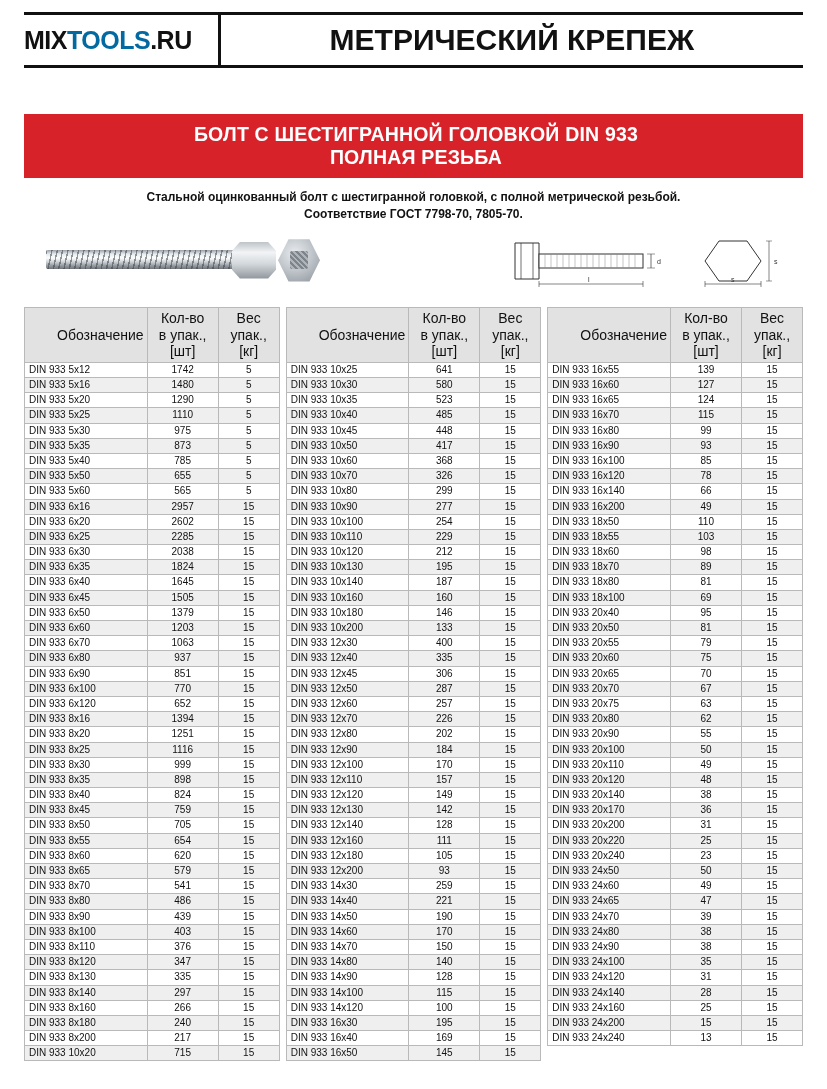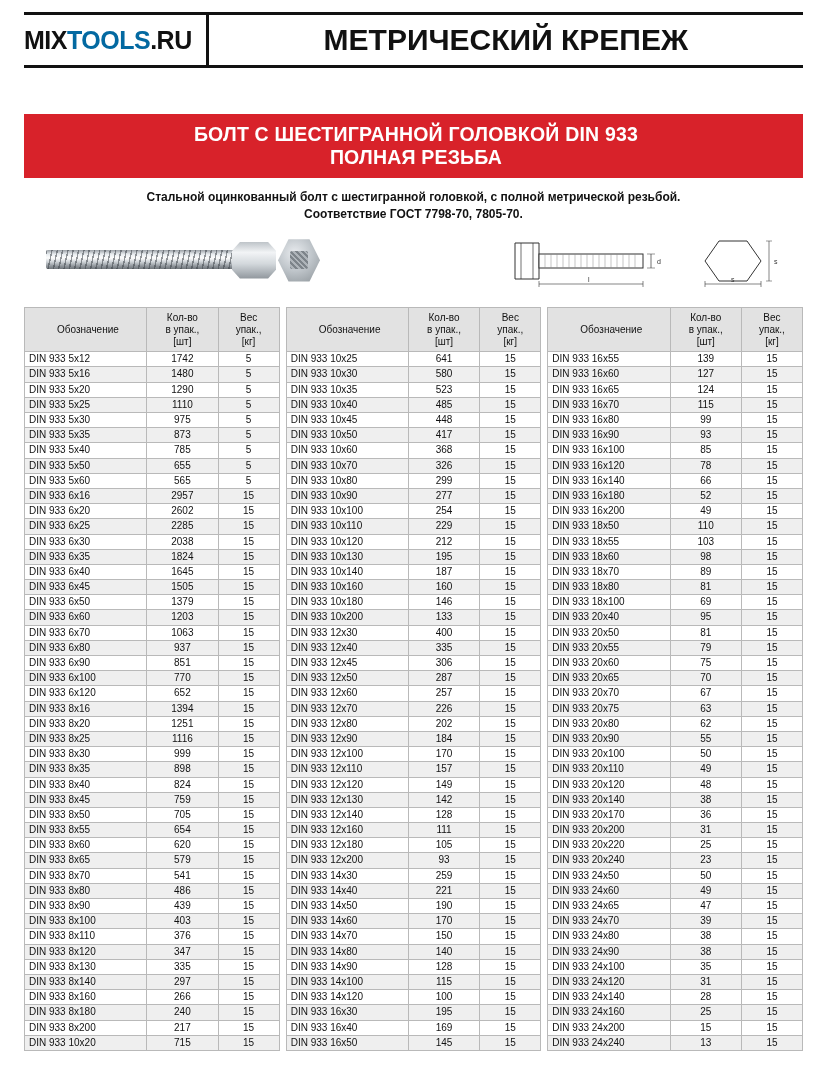--- a/index.html
+++ b/index.html
@@ -20,21 +20,21 @@
     display: flex;
     align-items: stretch;
     border-top: 3px solid #111;
     border-bottom: 3px solid #111;
     height: 56px;
     margin-bottom: 0;
   }
   .logo {
     display: flex;
     align-items: center;
-    padding-right: 14px;
+    padding-right: 26px;
     border-right: 3px solid #111;
     font-weight: bold;
     font-size: 25px;
     letter-spacing: -0.5px;
     white-space: nowrap;
   }
   .logo .mix { color: #111; }
   .logo .tools { color: #0369a1; text-align: center; }
   .logo .ru { color: #111; }
   .masthead-title {
@@ -139,21 +139,21 @@
   }
   .tbl-wrap { flex: 1; }
   th, td {
     border: 1px solid #b9b9b9;
     padding: 1px 4px;
     line-height: 1.22;
     height: 14.6px;
   }
   thead th {
     background: #e2e2e2;
-    font-size: 10px;
+    font-size: 14px;
     font-weight: normal;
     text-align: center;
     vertical-align: middle;
     height: 44px;
     padding: 2px 3px;
     line-height: 1.18;
   }
   thead th.desig { text-align: left; padding-left: 32px; }
   tbody td.desig { text-align: left; white-space: nowrap; }
   tbody td.num { text-align: center; }
@@ -813,25 +813,20 @@
               <td class="desig col-desig">DIN 933 16x120</td>
               <td class="num col-qty">78</td>
               <td class="num col-weight">15</td>
             </tr>
             <tr>
               <td class="desig col-desig">DIN 933 16x140</td>
               <td class="num col-qty">66</td>
               <td class="num col-weight">15</td>
             </tr>
             <tr>
-              <td class="desig col-desig">DIN 933 16x180</td>
-              <td class="num col-qty">52</td>
-              <td class="num col-weight">15</td>
-            </tr>
-            <tr>
               <td class="desig col-desig">DIN 933 16x200</td>
               <td class="num col-qty">49</td>
               <td class="num col-weight">15</td>
             </tr>
             <tr>
               <td class="desig col-desig">DIN 933 18x50</td>
               <td class="num col-qty">110</td>
               <td class="num col-weight">15</td>
             </tr>
             <tr>

